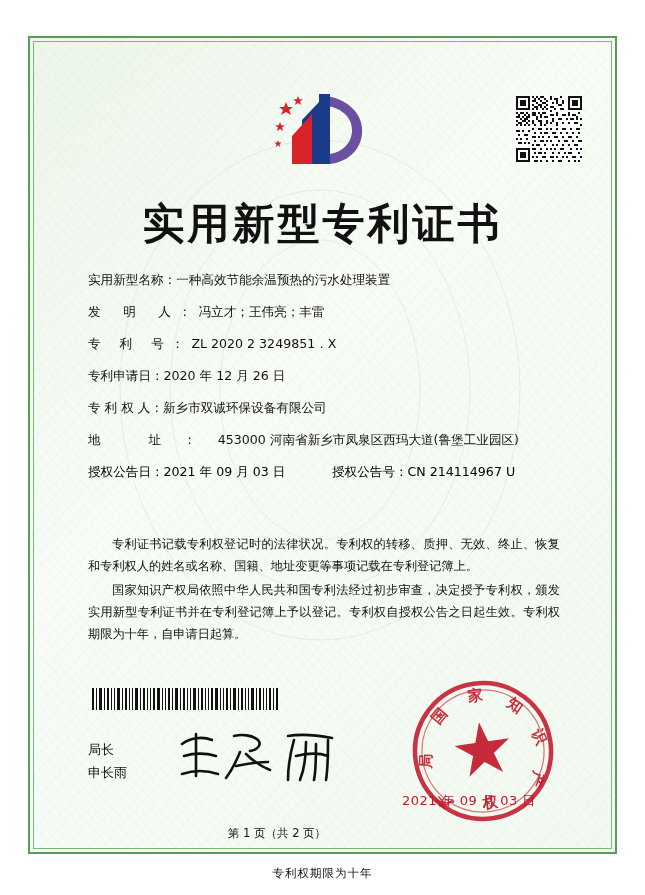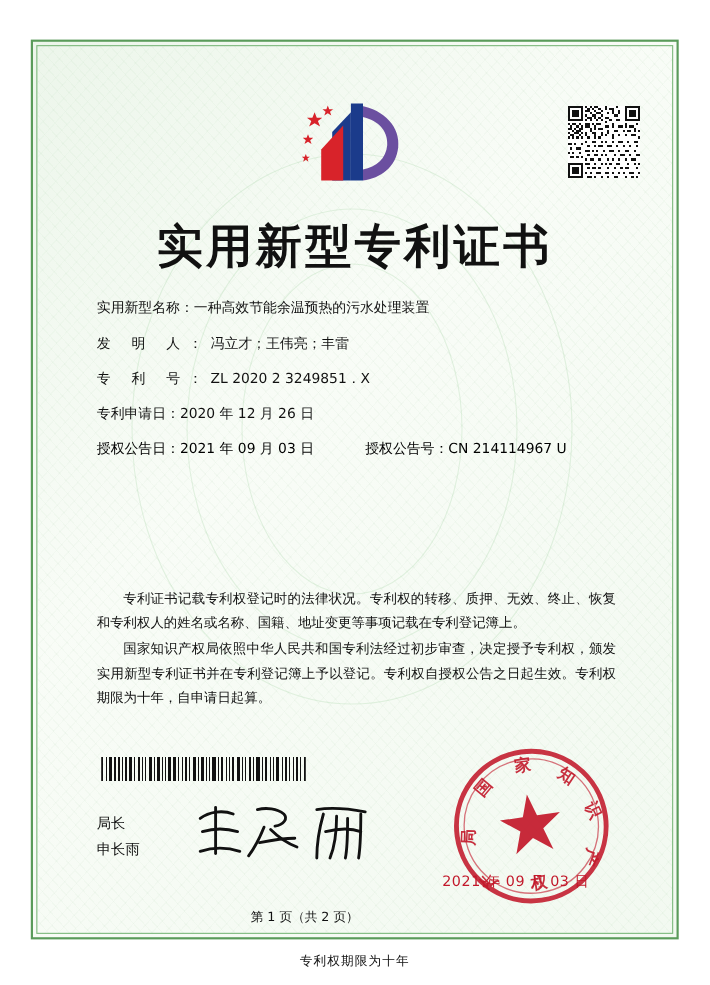--- a/index.html
+++ b/index.html
@@ -120,21 +120,21 @@
     white-space: nowrap;
   }
   .field-row .lbl {
     display: inline-block;
     color: #111;
   }
   .field-row .val {
     display: inline-block;
     color: #111;
   }
-  .lbl-spaced-4 { letter-spacing: 7.5px; }
+  .lbl-spaced-4 { letter-spacing: 7.5px; font-family: Liberation Mono, monospace; }
   .lbl-spaced-3 { letter-spacing: 7.5px; }
   .lbl-addr { letter-spacing: 22px; }
 
   .row-2col { position: relative; height: 32px; font-size: 12.6px; }
   .row-2col .col-b { position: absolute; left: 244px; top: 0; }
 
   
   .body-text {
     position: absolute;
     left: 88px;
@@ -447,21 +447,27 @@
     </div>
 
     <div class="field-row">
       <span class="lbl lbl-spaced-3">专 利 号：</span><span class="val">ZL 2020 2 3249851．X</span>
     </div>
 
     <div class="field-row">
       <span class="lbl">专利申请日：</span><span class="val">2020 年 12 月 26 日</span>
     </div>
 
-
+    <div class="field-row">
+      <span class="lbl">专 利 权 人：</span><span class="val">新乡市双诚环保设备有限公司</span>
+    </div>
+
+    <div class="field-row">
+      <span class="lbl lbl-addr">地  址：</span><span class="val">453000 河南省新乡市凤泉区西玛大道(鲁堡工业园区)</span>
+    </div>
 
     <div class="row-2col">
       <span><span class="lbl">授权公告日：</span><span class="val">2021 年 09 月 03 日</span></span>
       <span class="col-b"><span class="lbl">授权公告号：</span><span class="val">CN 214114967 U</span></span>
     </div>
 
   </div>
 
   <div class="body-text">
     <p>专利证书记载专利权登记时的法律状况。专利权的转移、质押、无效、终止、恢复和专利权人的姓名或名称、国籍、地址变更等事项记载在专利登记簿上。</p>

